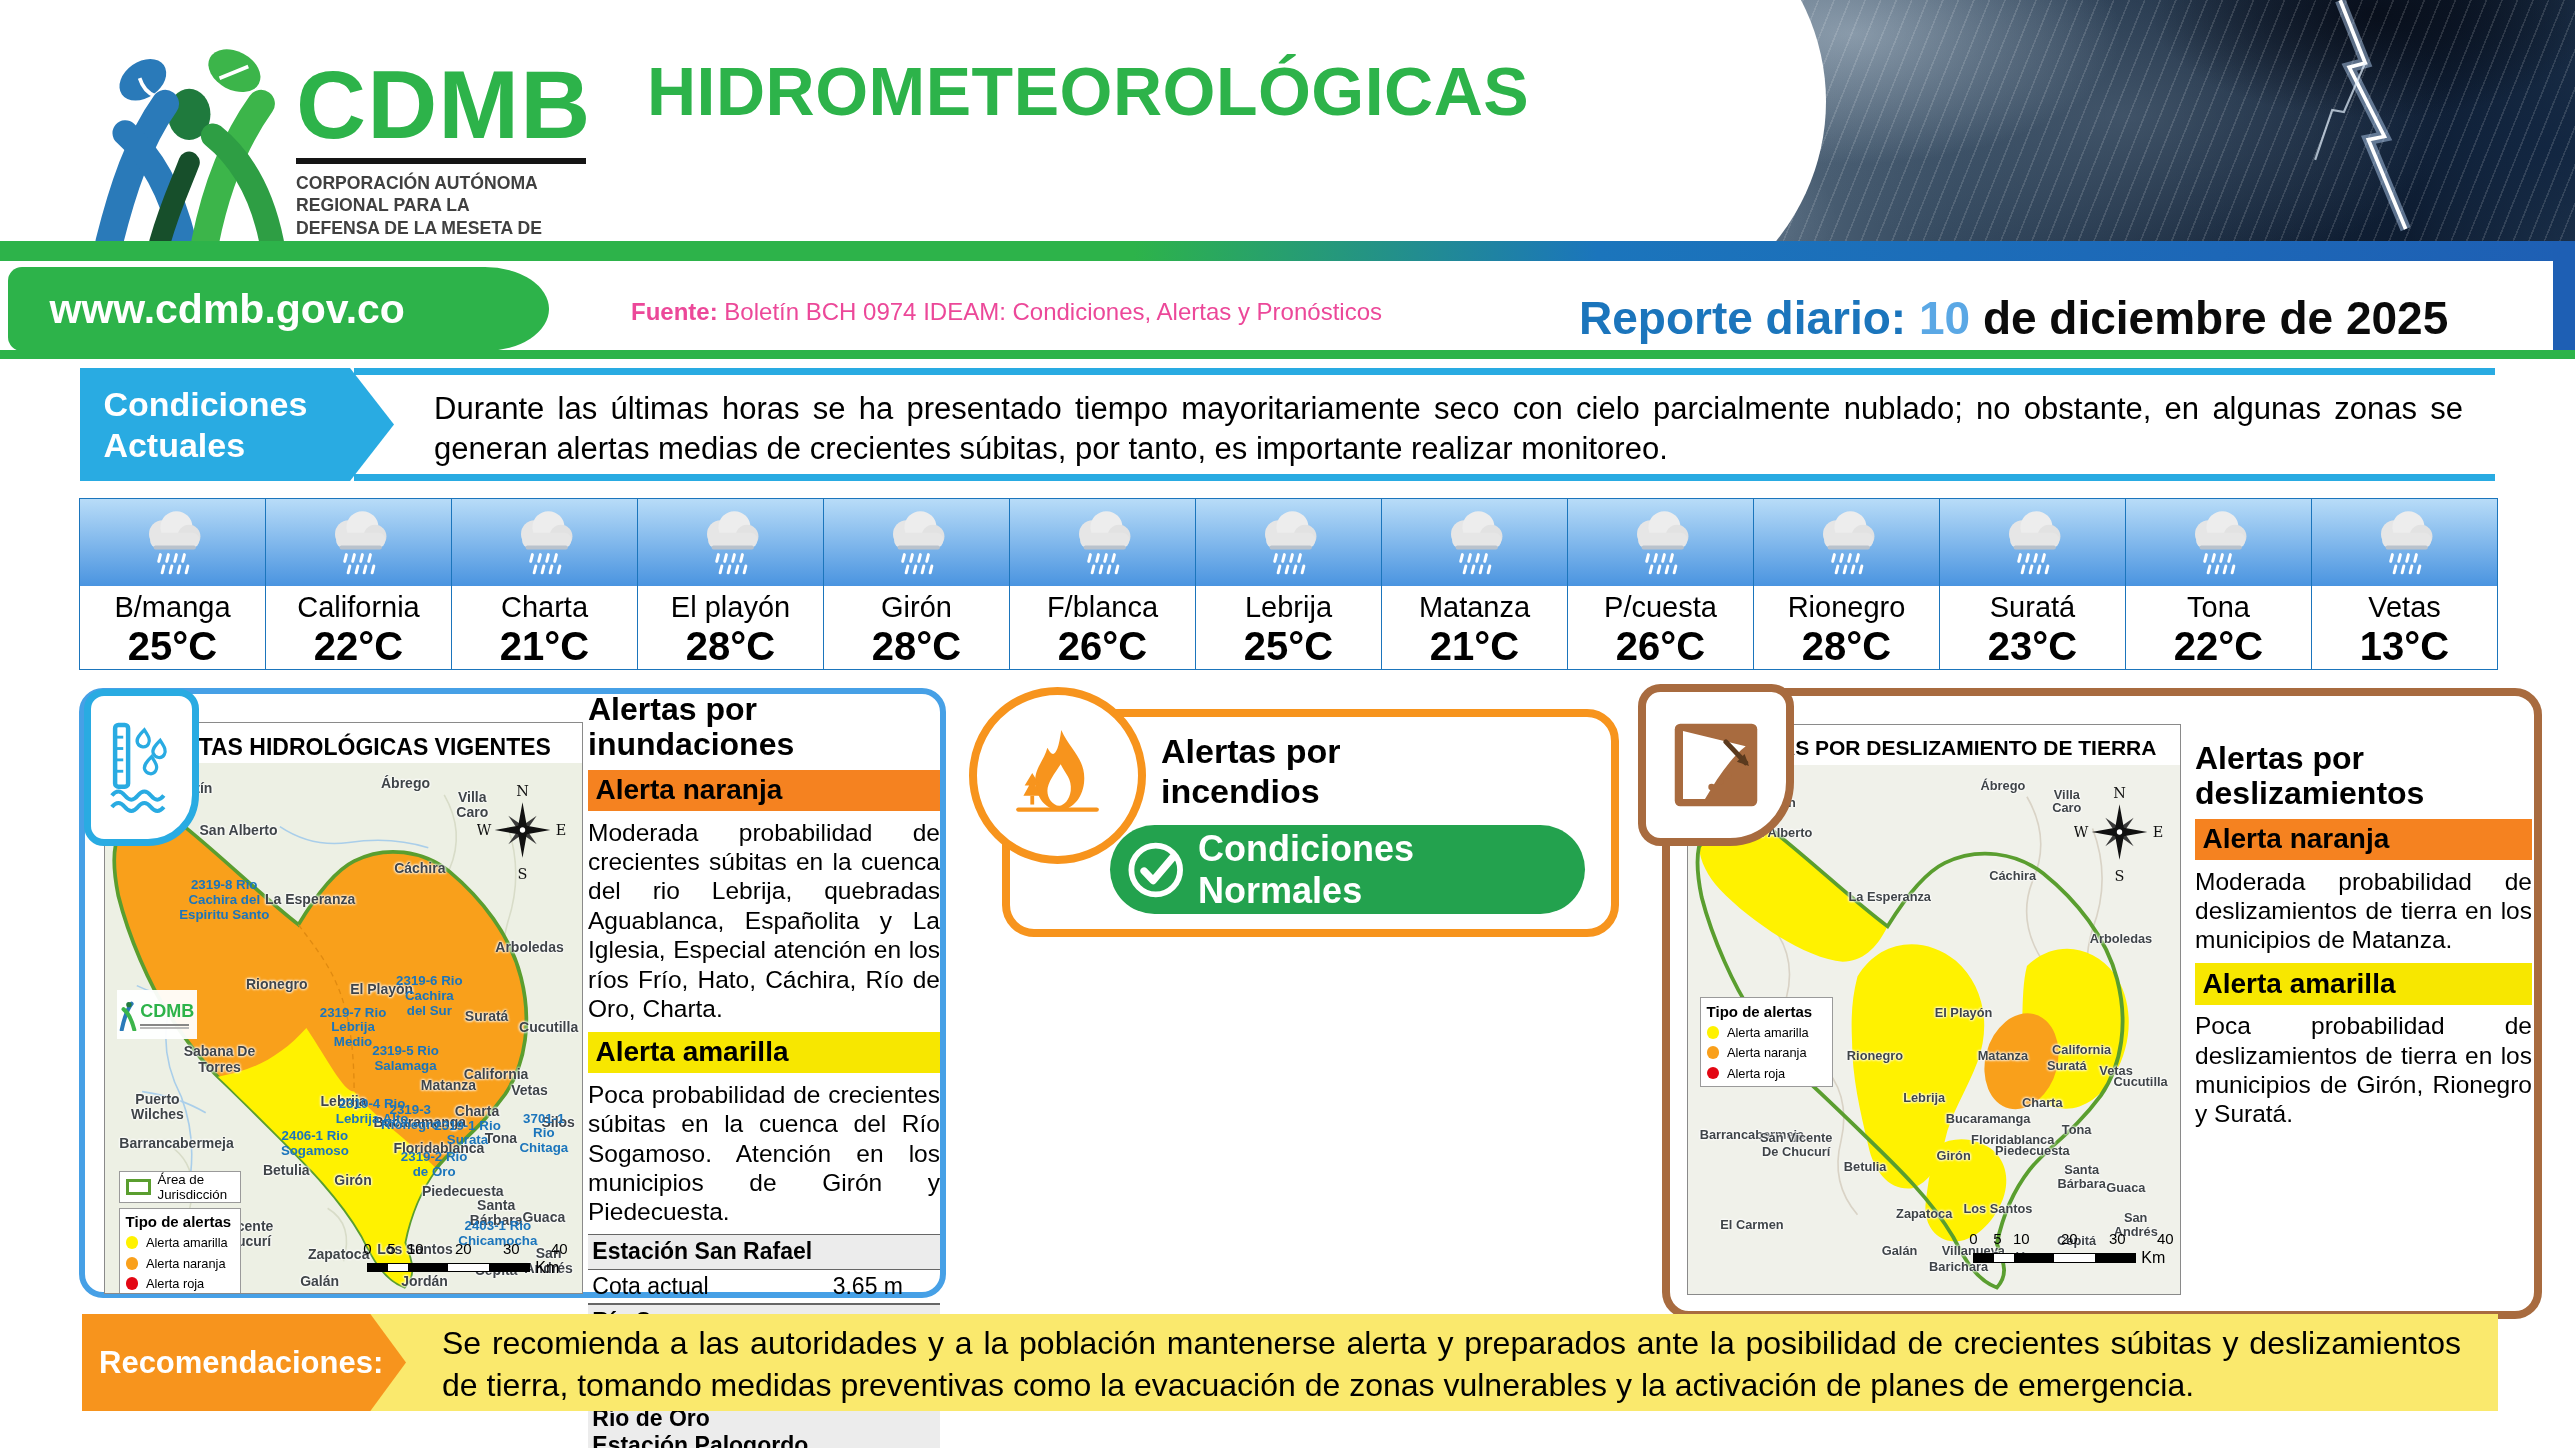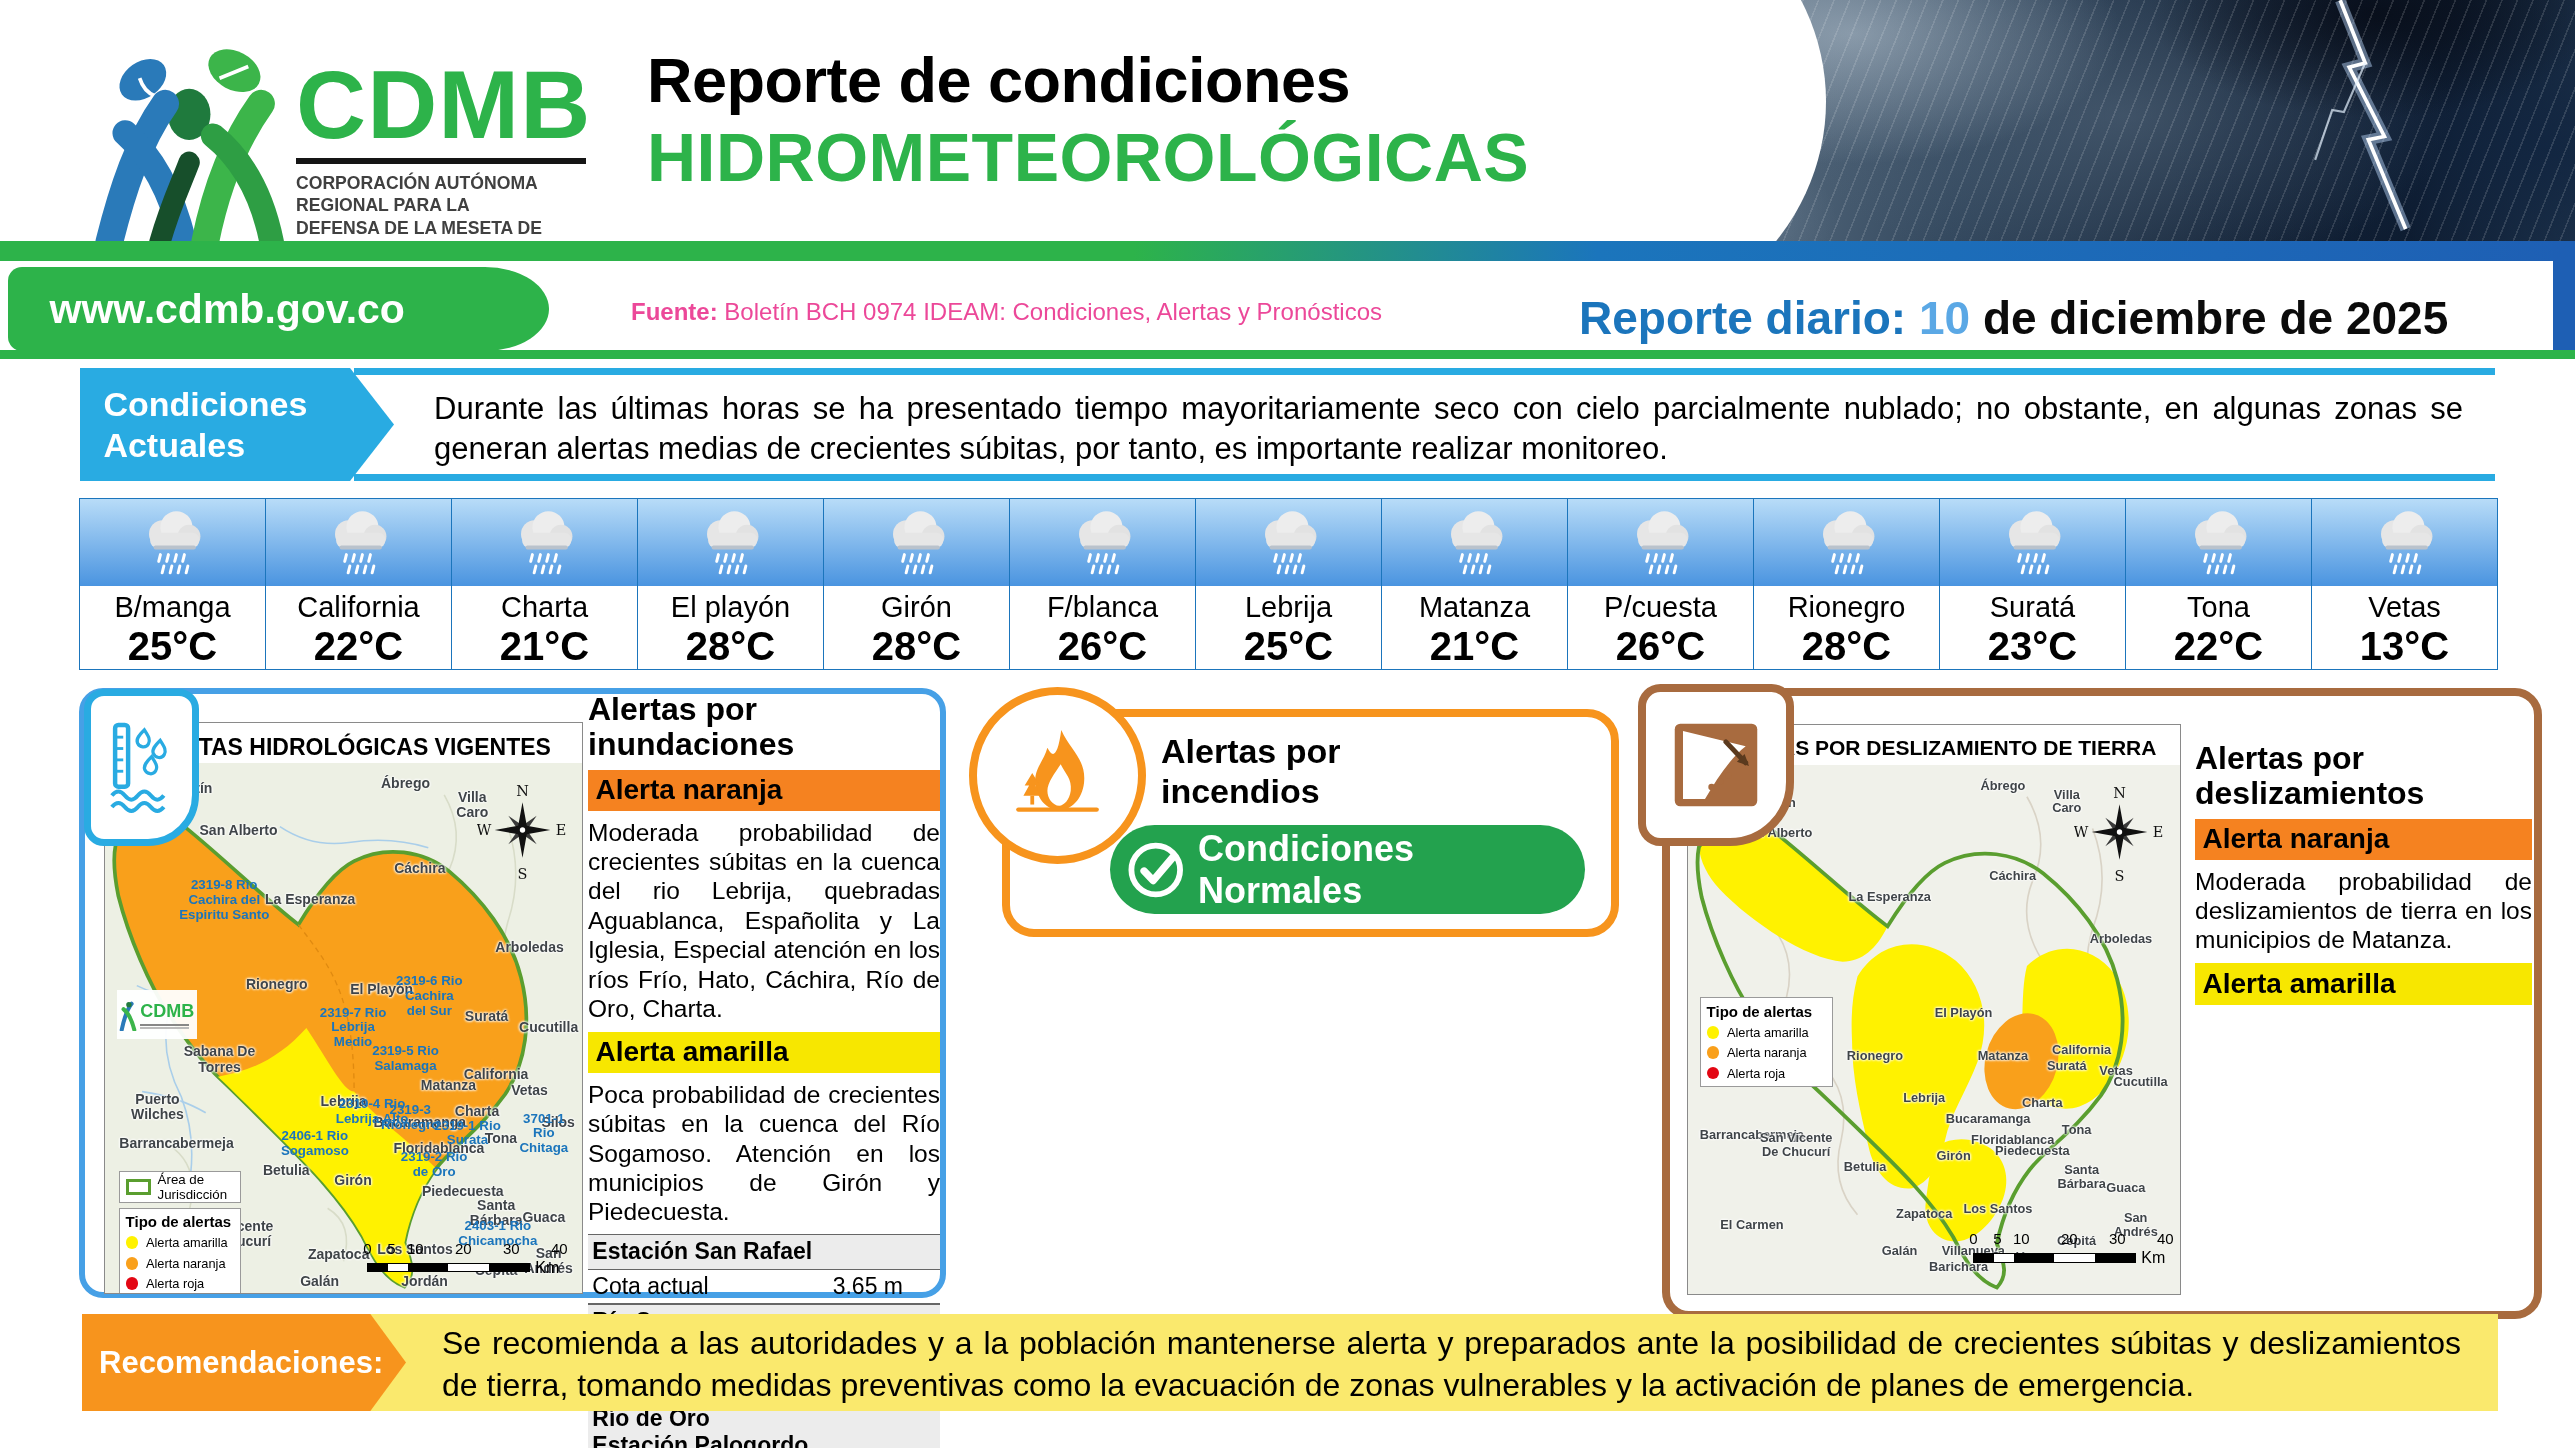--- a/index.html
+++ b/index.html
@@ -149,21 +149,20 @@
   </svg>
   <div class="abs logo-block">
     <div class="logo-acronym">CDMB</div>
     <div class="logo-divider"></div>
     <div class="logo-caption">
       <div>CORPORACIÓN AUTÓNOMA REGIONAL PARA LA</div>
       <div>DEFENSA DE LA MESETA DE BUCARAMANGA</div>
     </div>
   </div>
   <div class="abs title-block">
-    <div class="title-l1">Reporte de condiciones</div>
     <div class="title-l2">HIDROMETEOROLÓGICAS</div>
   </div>
   <div class="abs storm">
     <div class="storm-rain"></div>
     <svg style="position:absolute;inset:0;width:100%;height:100%;" viewBox="0 0 1888 452">
       <polyline points="1445,0 1492,118 1462,126 1528,256 1498,262 1568,430" fill="none" stroke="rgba(190,220,255,.45)" stroke-width="20"></polyline>
       <polyline points="1445,0 1492,118 1462,126 1528,256 1498,262 1568,430" fill="none" stroke="#ffffff" stroke-width="7"></polyline>
       <polyline points="1492,118 1452,210 1430,206 1398,300" fill="none" stroke="rgba(230,242,255,.7)" stroke-width="4"></polyline>
     </svg>
     <div class="storm-curve"></div>
@@ -874,20 +873,21 @@
   </div>
 
   <div class="abs slides-text">
     <div class="panel-heading">
       <div>Alertas por</div>
       <div>deslizamientos</div>
     </div>
     <div class="alert-bar orange">Alerta naranja</div>
     <div class="alert-para">Moderada probabilidad de deslizamientos de tierra en los municipios de Matanza.</div>
     <div class="alert-bar yellow">Alerta amarilla</div>
+    <div class="alert-para">Poca probabilidad de deslizamientos de tierra en los municipios de Girón, Rionegro y Suratá.</div>
   </div>
 
   <div class="abs reco-box">Se recomienda a las autoridades y a la población mantenerse alerta y preparados ante la posibilidad de crecientes súbitas y deslizamientos de tierra, tomando medidas preventivas como la evacuación de zonas vulnerables y la activación de planes de emergencia.</div>
   <div class="abs reco-label">
     <span>Recomendaciones:</span>
   </div>
 
 </div>
 
 

